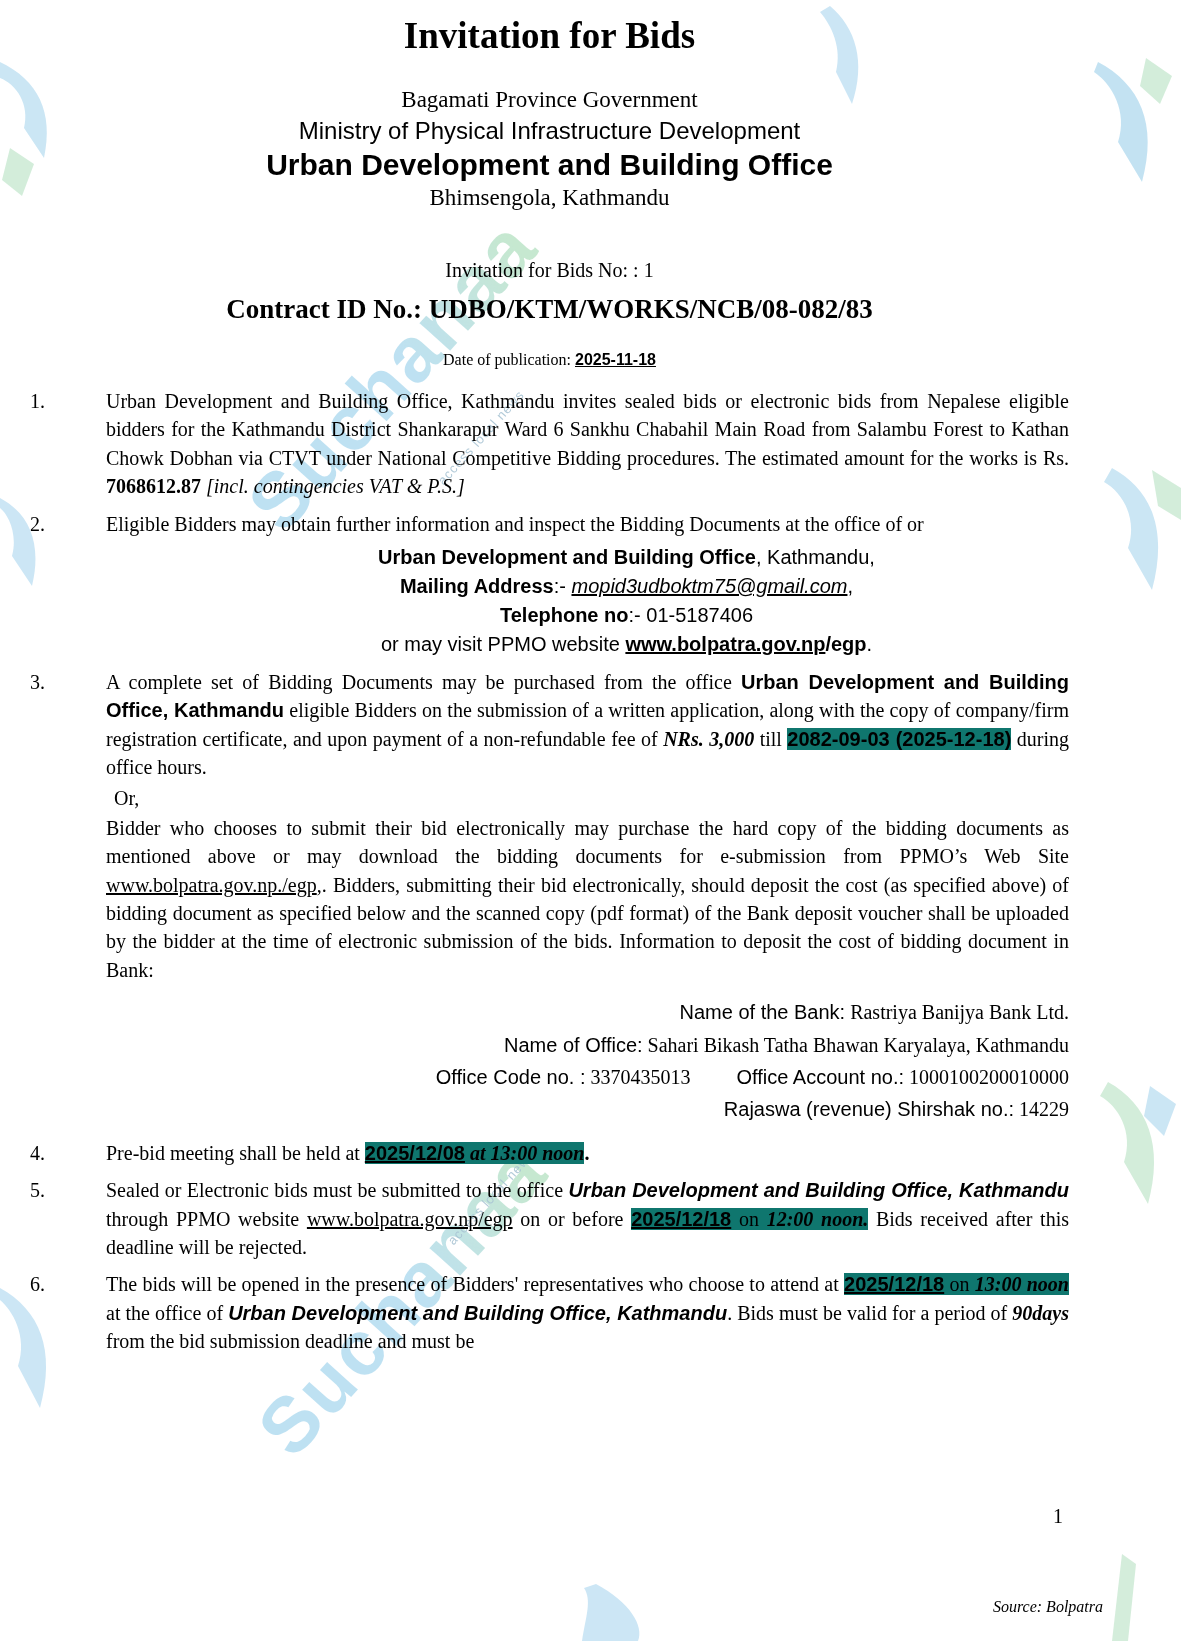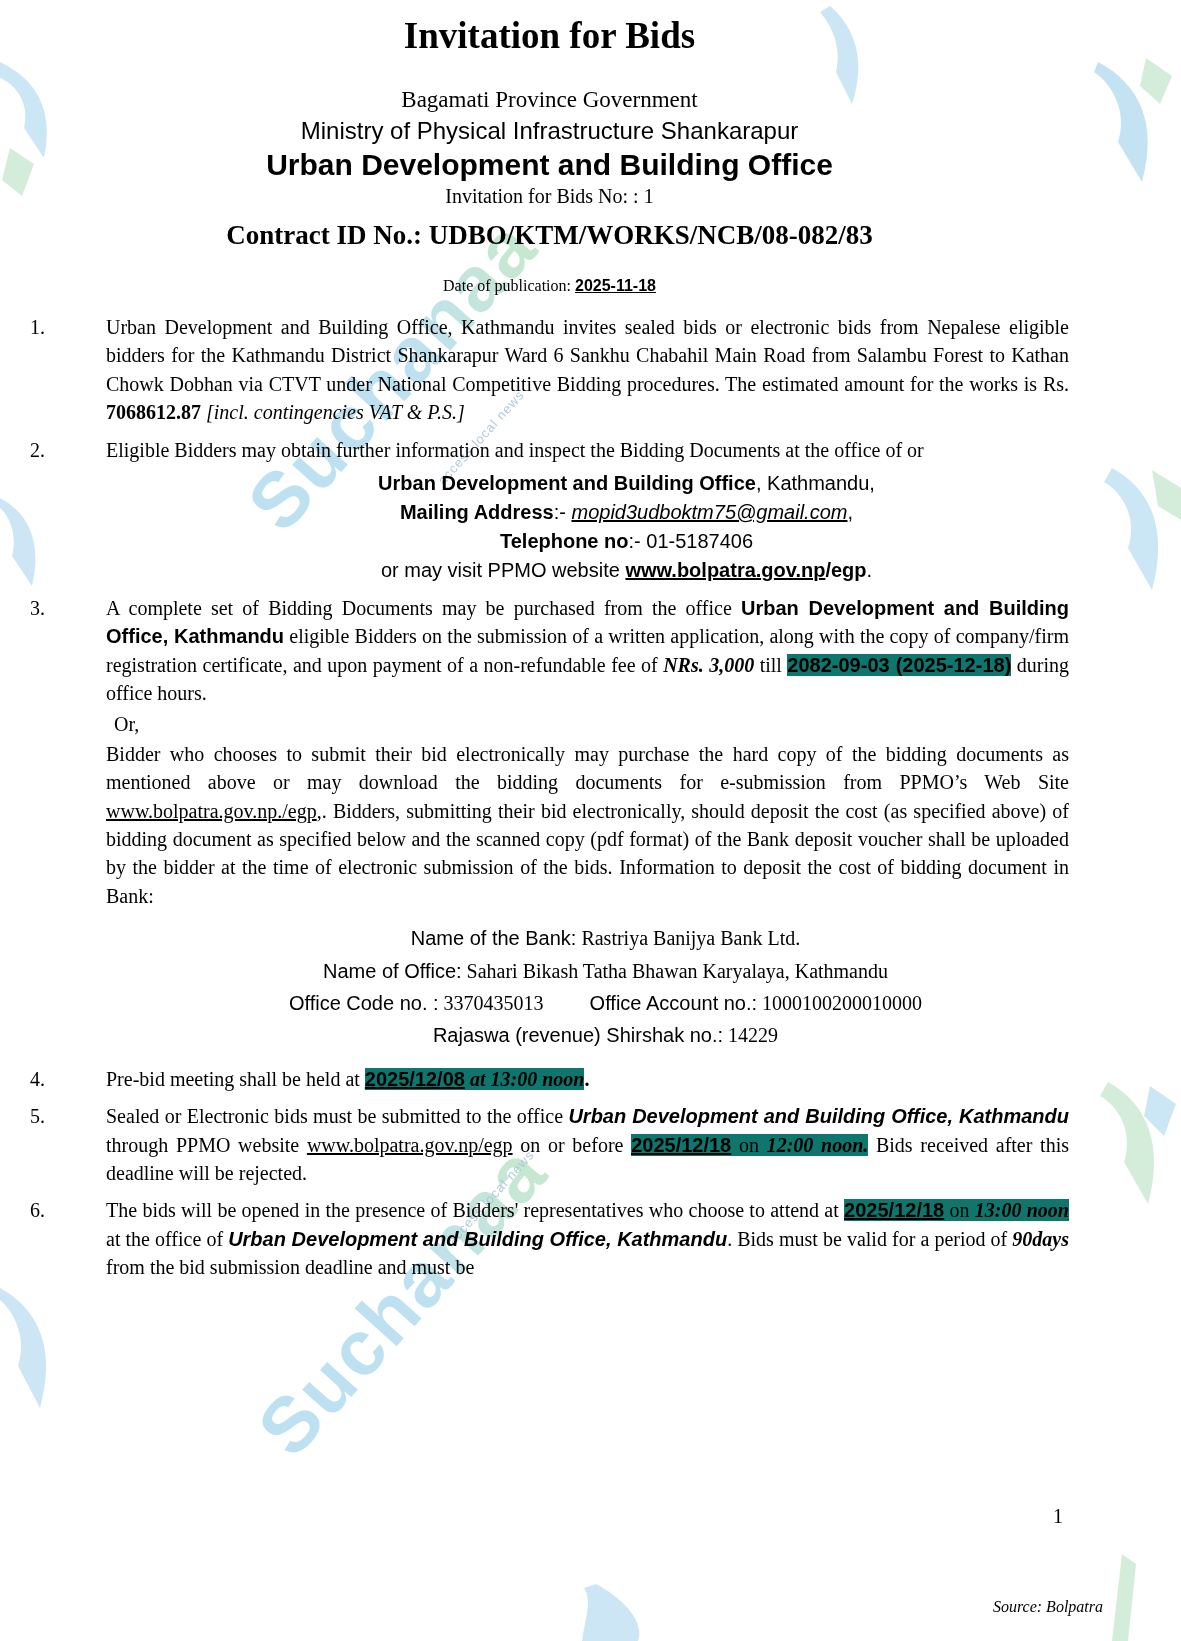--- a/index.html
+++ b/index.html
@@ -48,21 +48,21 @@
   .i { font-style: italic; }
   .u { text-decoration: underline; }
   .hl { background: #0f766e; }
   a { color: #000; }
   .indent-block {
     margin-left: 78px; margin-top: 5px;
     font-family: "Liberation Sans", sans-serif;
     font-size: 20px; line-height: 1.45; text-align: center;
   }
   .or-line { margin-left: 8px; margin-top: 2px; margin-bottom: 2px; }
-  .bank-block { margin-left: 36px; margin-top: 12px; margin-bottom: 4px; font-size: 20px; line-height: 1.62; text-align: center; }
+  .bank-block { margin-left: 36px; margin-top: 12px; margin-bottom: 4px; font-size: 20px; line-height: 1.62; text-align: right; }
   .gap40 { margin-left: 46px; }
   .pagenum { position: absolute; right: 118px; top: 1505px; font-size: 20px; z-index: 2; }
   .source { position: absolute; right: 78px; top: 1598px; font-size: 16px; font-style: italic; z-index: 2; }
 </style>
 </head>
 <body>
 
 <svg class="decor" width="1181" height="1641" viewBox="0 0 1181 1641">
   <g opacity="0.8">
     <path d="M0,62 C38,80 54,112 44,158 L24,128 C30,104 16,84 0,78 Z" fill="#bfe0f2"></path>
@@ -83,22 +83,23 @@
 
 <div class="watermark" style="left:200px; top:330px;">Suchanaa</div>
 <div class="wm-tag" style="left:420px; top:430px;">access local news</div>
 <div class="watermark" style="left:210px; top:1255px;">Suchanaa</div>
 <div class="wm-tag" style="left:430px; top:1190px;">access local news</div>
 
 <div class="content">
 
   <div class="center title">Invitation for Bids</div>
   <div class="center province">Bagamati Province Government</div>
-  <div class="center ministry">Ministry of Physical Infrastructure Shankarapur</div>
+  <div class="center ministry">Ministry of Physical Infrastructure Development</div>
   <div class="center office-name">Urban Development and Building Office</div>
+  <div class="center location">Bhimsengola, Kathmandu</div>
 
   <div class="center bid-no">Invitation for Bids No: : 1</div>
   <div class="center contract">Contract ID No.: UDBO/KTM/WORKS/NCB/08-082/83</div>
   <div class="center pub"><span>Date of publication: </span><span class="b u sans">2025-11-18</span></div>
 
   <div class="item">
     <div class="num">1.</div>
     <div class="txt just"><span>Urban Development and Building Office, Kathmandu invites sealed bids or electronic bids from Nepalese eligible bidders for the Kathmandu District Shankarapur Ward 6 Sankhu Chabahil Main Road from Salambu Forest to Kathan Chowk Dobhan via CTVT under National Competitive Bidding procedures. The estimated amount for the works is Rs. </span><span class="b">7068612.87</span><span class="i"> [incl. contingencies VAT &amp; P.S.]</span></div>
   </div>
 

